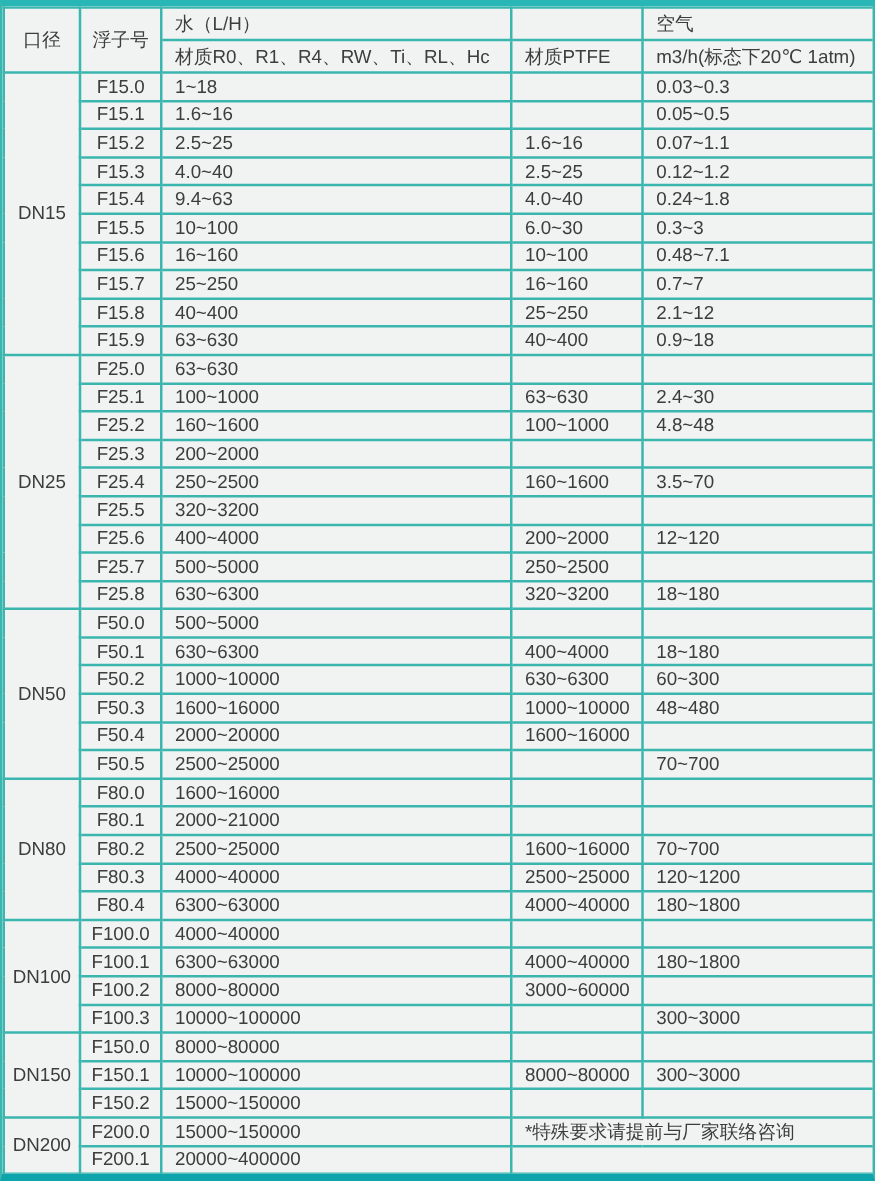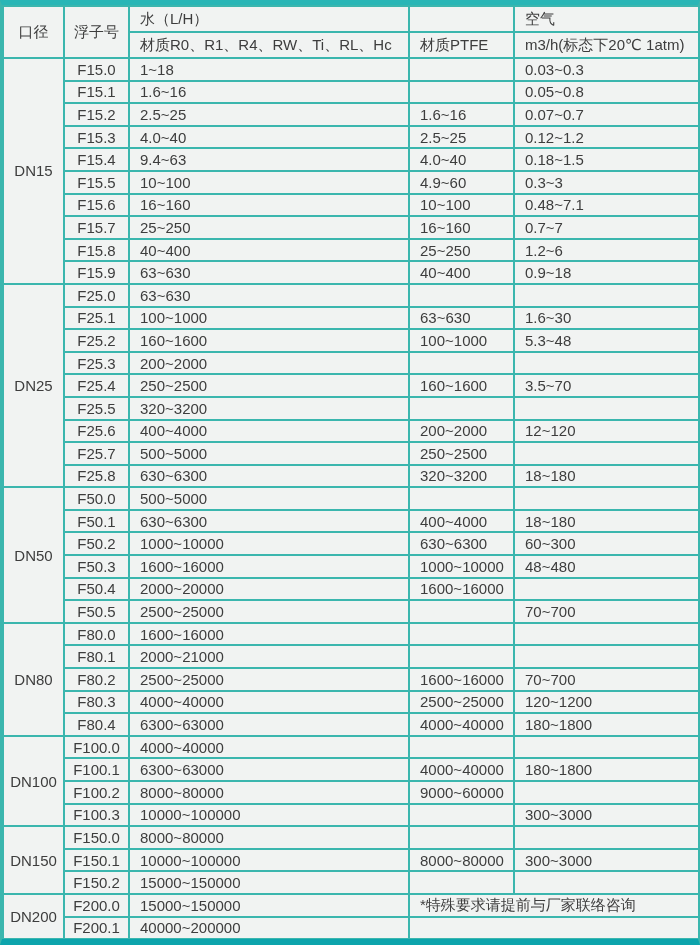--- a/index.html
+++ b/index.html
@@ -75,88 +75,88 @@
           <td class="c-center" rowspan="10">DN15</td>
           <td class="c-center">F15.0</td>
           <td>1~18</td>
           <td></td>
           <td>0.03~0.3</td>
         </tr>
         <tr>
           <td class="c-center">F15.1</td>
           <td>1.6~16</td>
           <td></td>
-          <td>0.05~0.8</td>
+          <td>0.05~0.5</td>
         </tr>
         <tr>
           <td class="c-center">F15.2</td>
           <td>2.5~25</td>
           <td>1.6~16</td>
-          <td>0.07~0.7</td>
+          <td>0.07~1.1</td>
         </tr>
         <tr>
           <td class="c-center">F15.3</td>
           <td>4.0~40</td>
           <td>2.5~25</td>
           <td>0.12~1.2</td>
         </tr>
         <tr>
           <td class="c-center">F15.4</td>
           <td>9.4~63</td>
           <td>4.0~40</td>
-          <td>0.18~1.5</td>
+          <td>0.24~1.8</td>
         </tr>
         <tr>
           <td class="c-center">F15.5</td>
           <td>10~100</td>
-          <td>4.9~60</td>
+          <td>6.0~30</td>
           <td>0.3~3</td>
         </tr>
         <tr>
           <td class="c-center">F15.6</td>
           <td>16~160</td>
           <td>10~100</td>
           <td>0.48~7.1</td>
         </tr>
         <tr>
           <td class="c-center">F15.7</td>
           <td>25~250</td>
           <td>16~160</td>
           <td>0.7~7</td>
         </tr>
         <tr>
           <td class="c-center">F15.8</td>
           <td>40~400</td>
           <td>25~250</td>
-          <td>1.2~6</td>
+          <td>2.1~12</td>
         </tr>
         <tr>
           <td class="c-center">F15.9</td>
           <td>63~630</td>
           <td>40~400</td>
           <td>0.9~18</td>
         </tr>
         <tr>
           <td class="c-center" rowspan="9">DN25</td>
           <td class="c-center">F25.0</td>
           <td>63~630</td>
           <td></td>
           <td></td>
         </tr>
         <tr>
           <td class="c-center">F25.1</td>
           <td>100~1000</td>
           <td>63~630</td>
-          <td>1.6~30</td>
+          <td>2.4~30</td>
         </tr>
         <tr>
           <td class="c-center">F25.2</td>
           <td>160~1600</td>
           <td>100~1000</td>
-          <td>5.3~48</td>
+          <td>4.8~48</td>
         </tr>
         <tr>
           <td class="c-center">F25.3</td>
           <td>200~2000</td>
           <td></td>
           <td></td>
         </tr>
         <tr>
           <td class="c-center">F25.4</td>
           <td>250~2500</td>
@@ -264,21 +264,21 @@
         </tr>
         <tr>
           <td class="c-center">F100.1</td>
           <td>6300~63000</td>
           <td>4000~40000</td>
           <td>180~1800</td>
         </tr>
         <tr>
           <td class="c-center">F100.2</td>
           <td>8000~80000</td>
-          <td>9000~60000</td>
+          <td>3000~60000</td>
           <td></td>
         </tr>
         <tr>
           <td class="c-center">F100.3</td>
           <td>10000~100000</td>
           <td></td>
           <td>300~3000</td>
         </tr>
         <tr>
           <td class="c-center" rowspan="3">DN150</td>
@@ -300,18 +300,18 @@
           <td></td>
         </tr>
         <tr>
           <td class="c-center" rowspan="2">DN200</td>
           <td class="c-center">F200.0</td>
           <td>15000~150000</td>
           <td colspan="2">*特殊要求请提前与厂家联络咨询</td>
         </tr>
         <tr>
           <td class="c-center">F200.1</td>
-          <td>40000~200000</td>
+          <td>20000~400000</td>
           <td colspan="2"></td>
         </tr>
       </tbody>
   </table>
 </div>
 
 </body></html>

